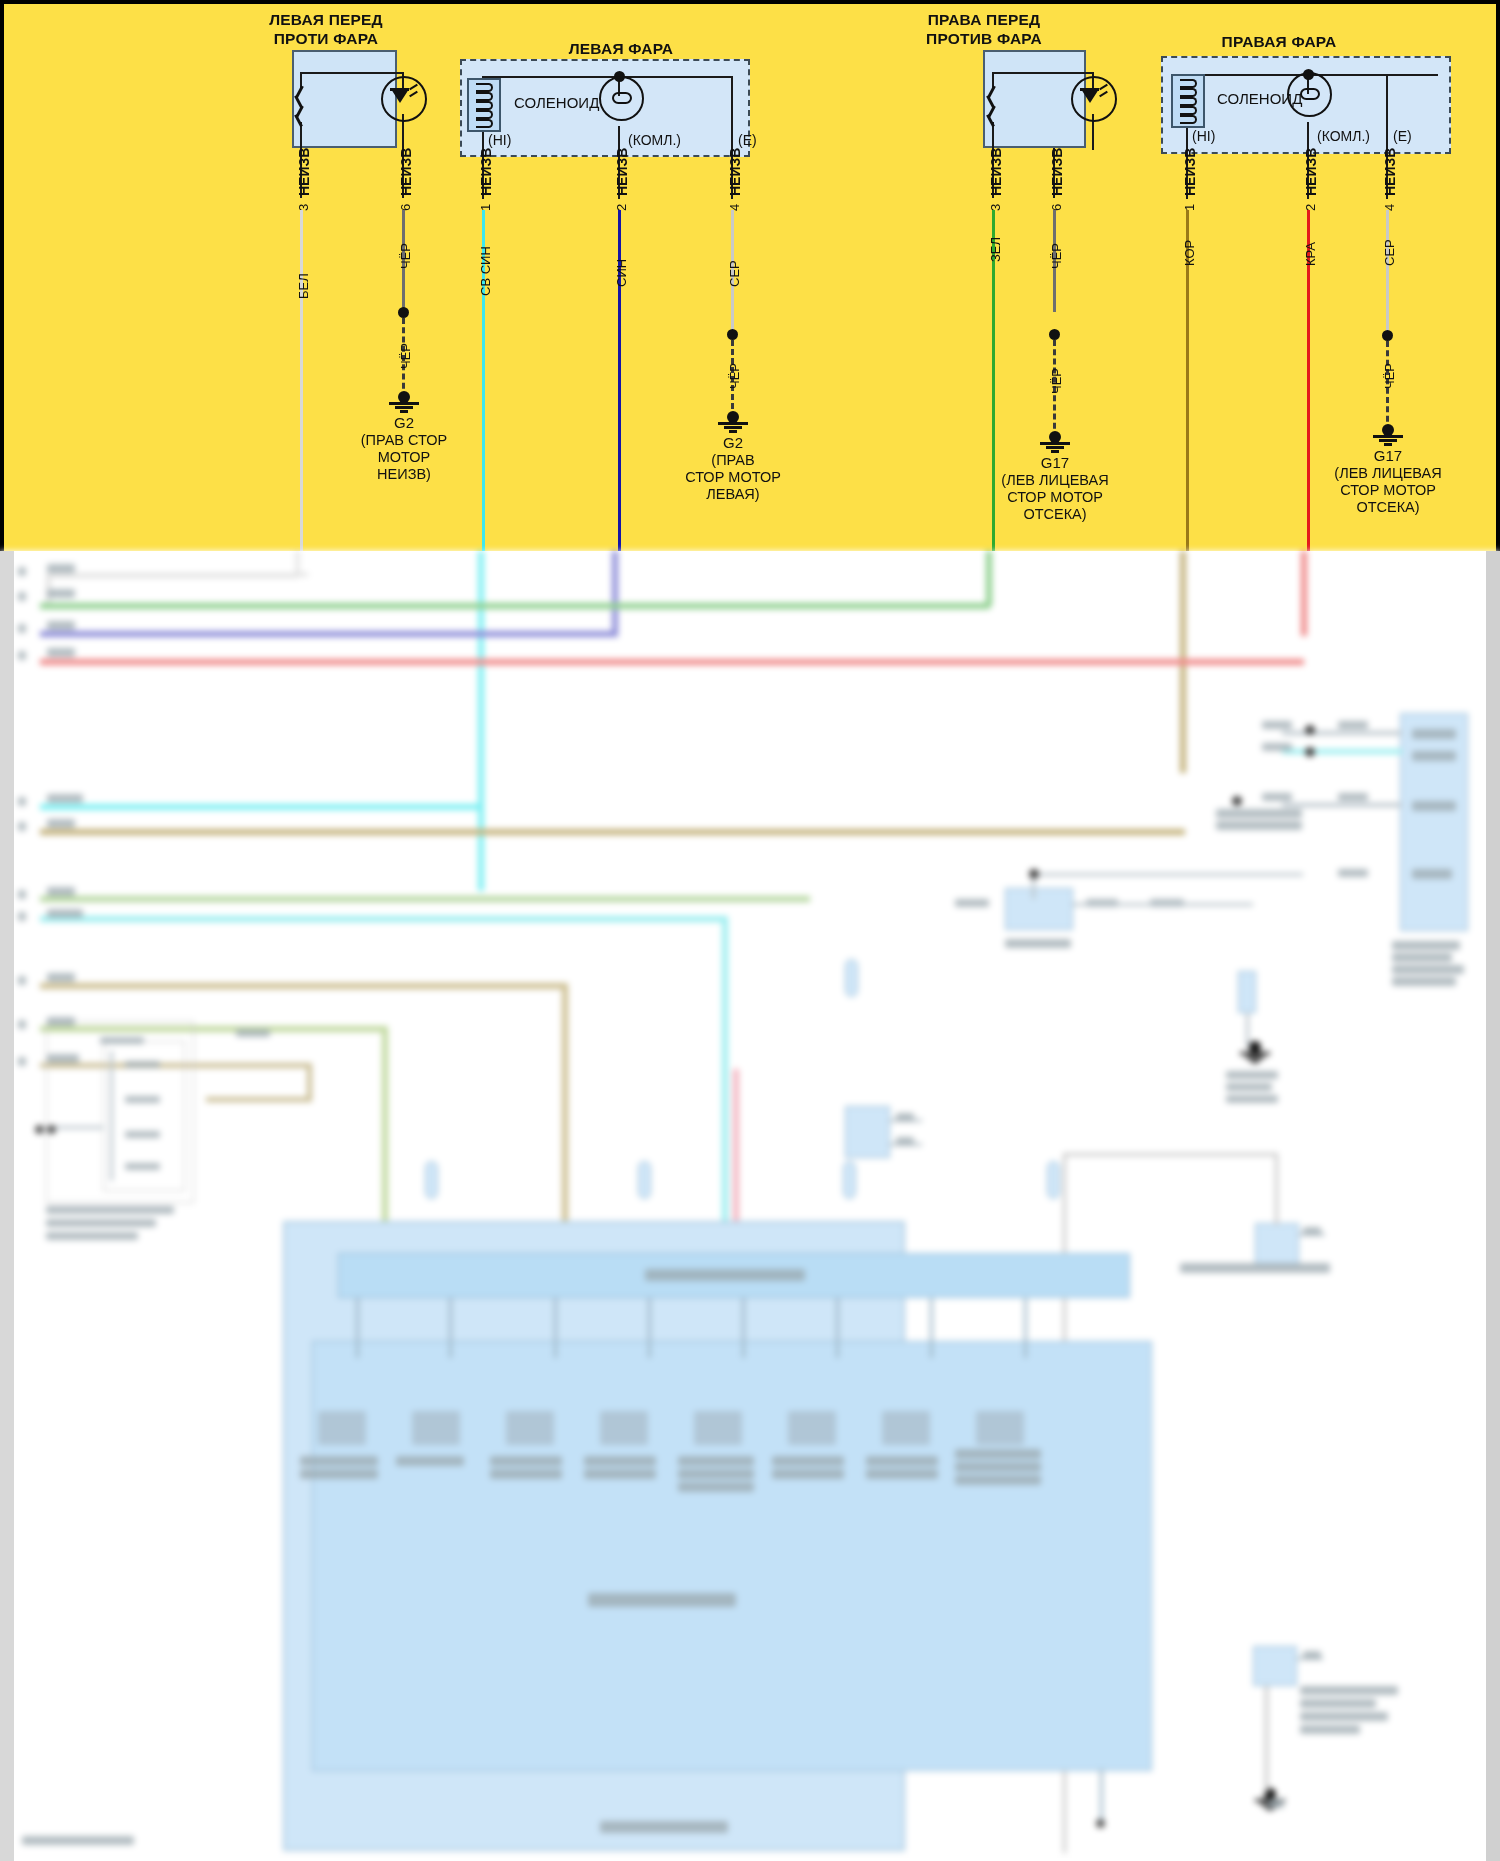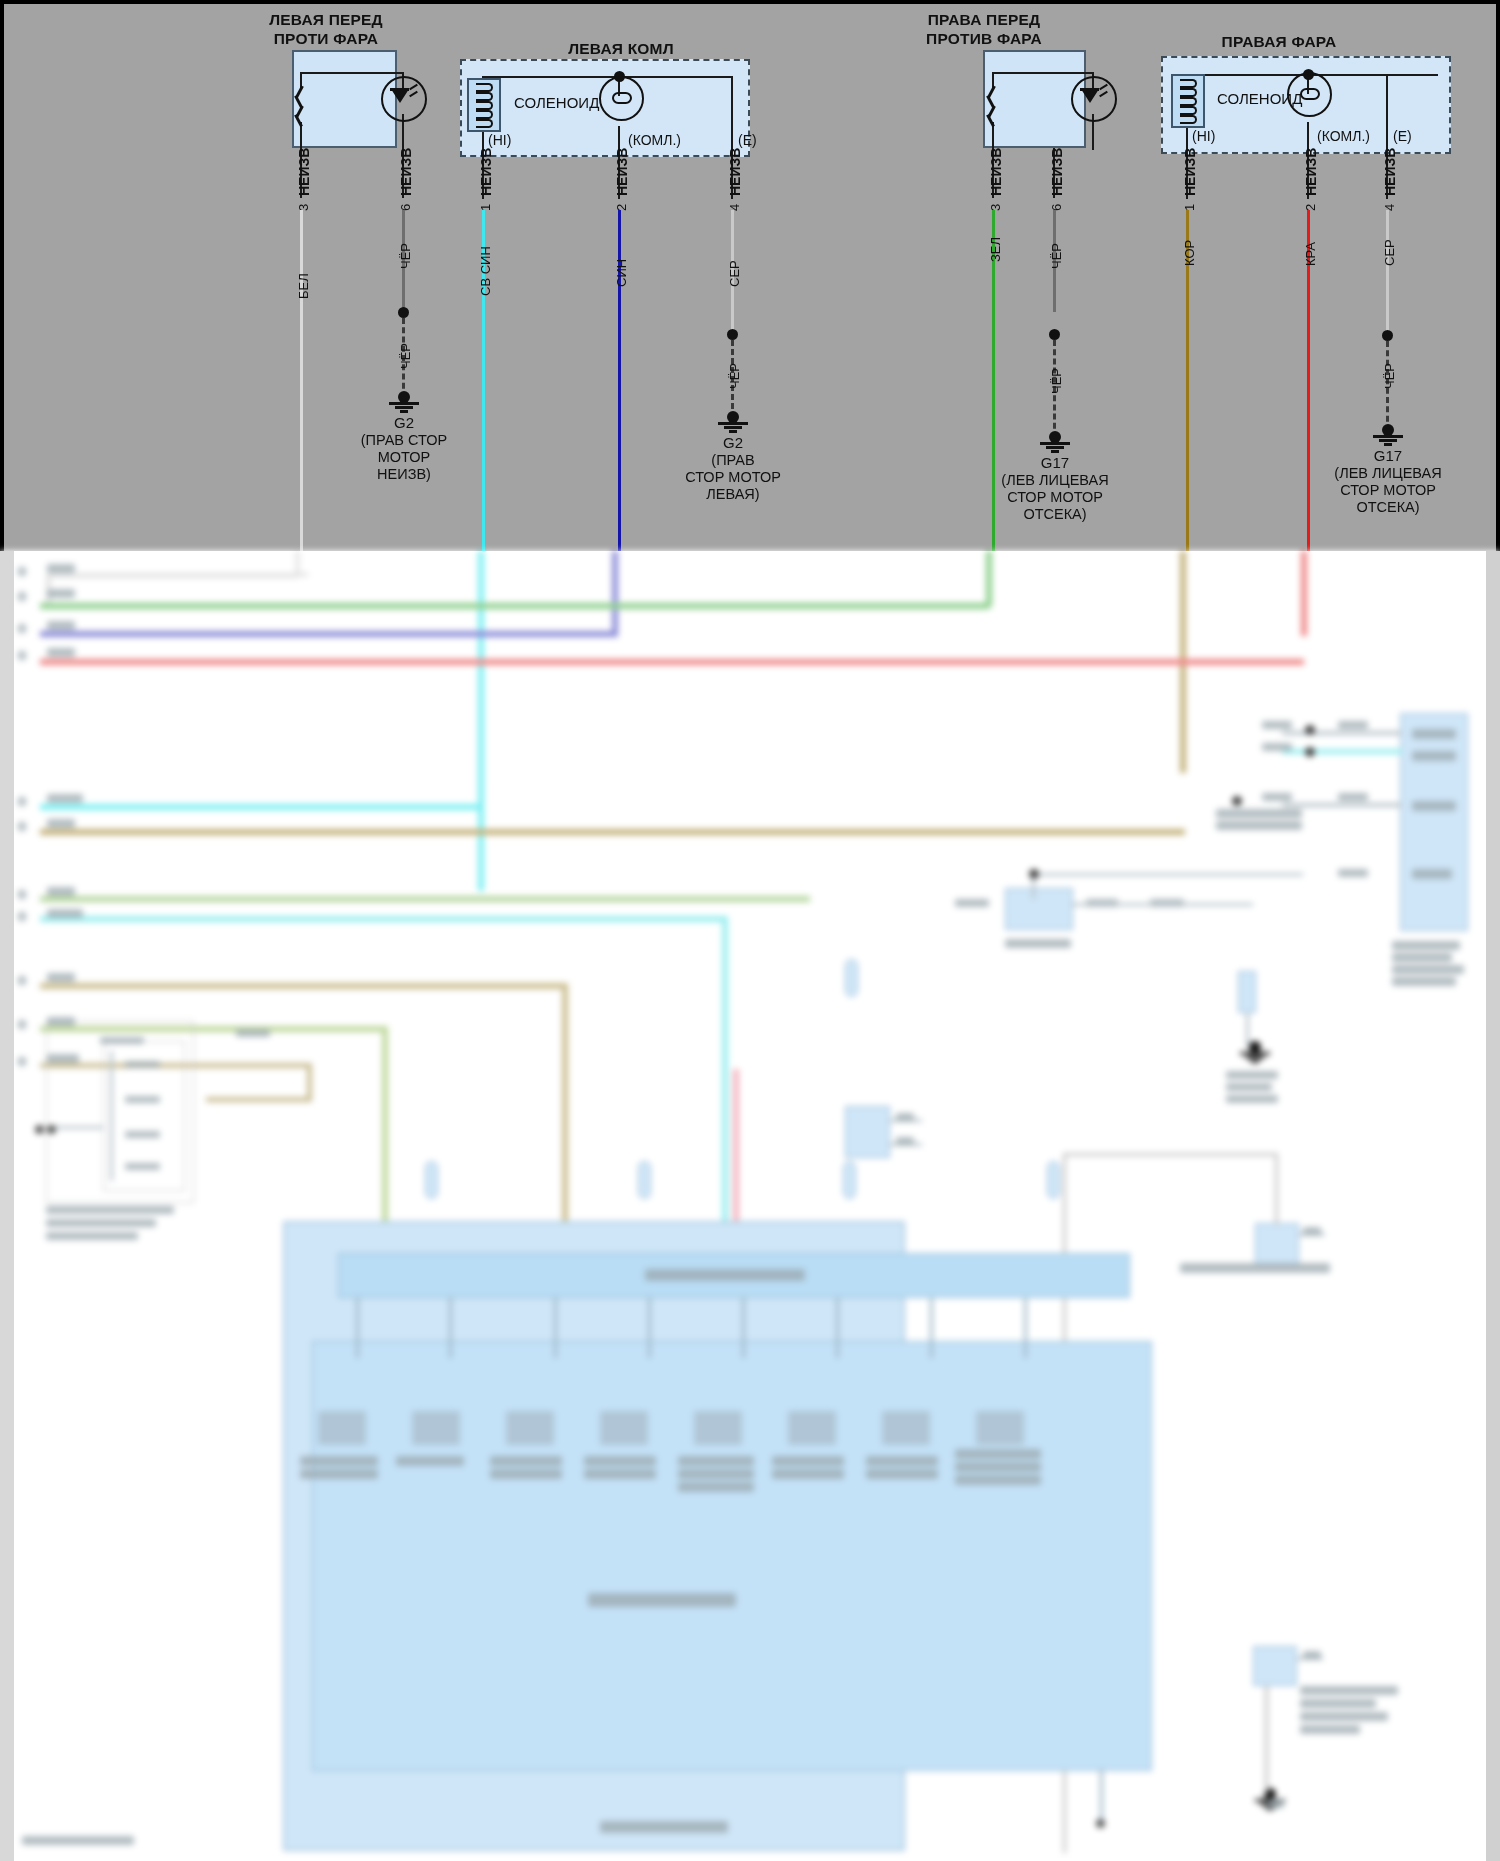--- a/index.html
+++ b/index.html
@@ -1,20 +1,20 @@
 <!DOCTYPE html>
 <html><head>
 <meta charset="utf-8">
 <style>
   html,body{margin:0;padding:0;background:#ffffff;}
   body{font-family:"Liberation Sans","DejaVu Sans",sans-serif;}
   #page{position:relative;width:1500px;height:1861px;overflow:hidden;background:#fff;}
 
   
-  #top{position:absolute;left:0;top:0;width:1500px;height:551px;background:#a3a3a3;
+  #top{position:absolute;left:0;top:0;width:1500px;height:551px;background:#fde047;
        border-top:4px solid #000;border-left:4px solid #000;border-right:4px solid #000;
        box-sizing:border-box;overflow:hidden;}
   
   #bottom{position:absolute;left:0;top:551px;width:1500px;height:1310px;overflow:hidden;
           background:#fff;filter:blur(3.2px);}
   #bottomframe{position:absolute;left:0;top:551px;width:1500px;height:1310px;
           border-left:14px solid #d8d8d8;border-right:14px solid #d0d0d0;
           box-sizing:border-box;pointer-events:none;}
 
   .blk{position:absolute;box-sizing:border-box;}
@@ -123,21 +123,21 @@
         <div class="gd"></div>
         <div class="g1"></div>
         <div class="g2"></div>
         <div class="g3"></div>
       </div>
     <div class="gname" style="left:340px;top:410px;width:120px;font-size:15px;">G2</div>
     <div class="gname" style="left:325px;top:428px;width:150px;">(ПРАВ СТОР
 МОТОР
 НЕИЗВ)</div>
 
-    <div class="ttl" style="left:502px;top:35px;width:230px;white-space:pre-line;">ЛЕВАЯ КОМЛ</div>
+    <div class="ttl" style="left:502px;top:35px;width:230px;white-space:pre-line;">ЛЕВАЯ ФАРА</div>
 
     <div class="blk box-dash" style="left:456px;top:55px;width:290px;height:98px;"></div>
 
     <div class="inner-line" style="left:478px;top:72px;width:250px;height:2px;"></div>
     <div class="inner-line" style="left:478px;top:72px;width:2px;height:10px;"></div>
     <div class="inner-line" style="left:614px;top:72px;width:2px;height:20px;"></div>
     <div class="inner-line" style="left:727px;top:72px;width:2px;height:81px;"></div>
     <div class="inner-line" style="left:478px;top:120px;width:2px;height:33px;"></div>
     <div class="inner-line" style="left:614px;top:122px;width:2px;height:31px;"></div>
     <div class="dot" style="left:610px;top:67px;"></div>

